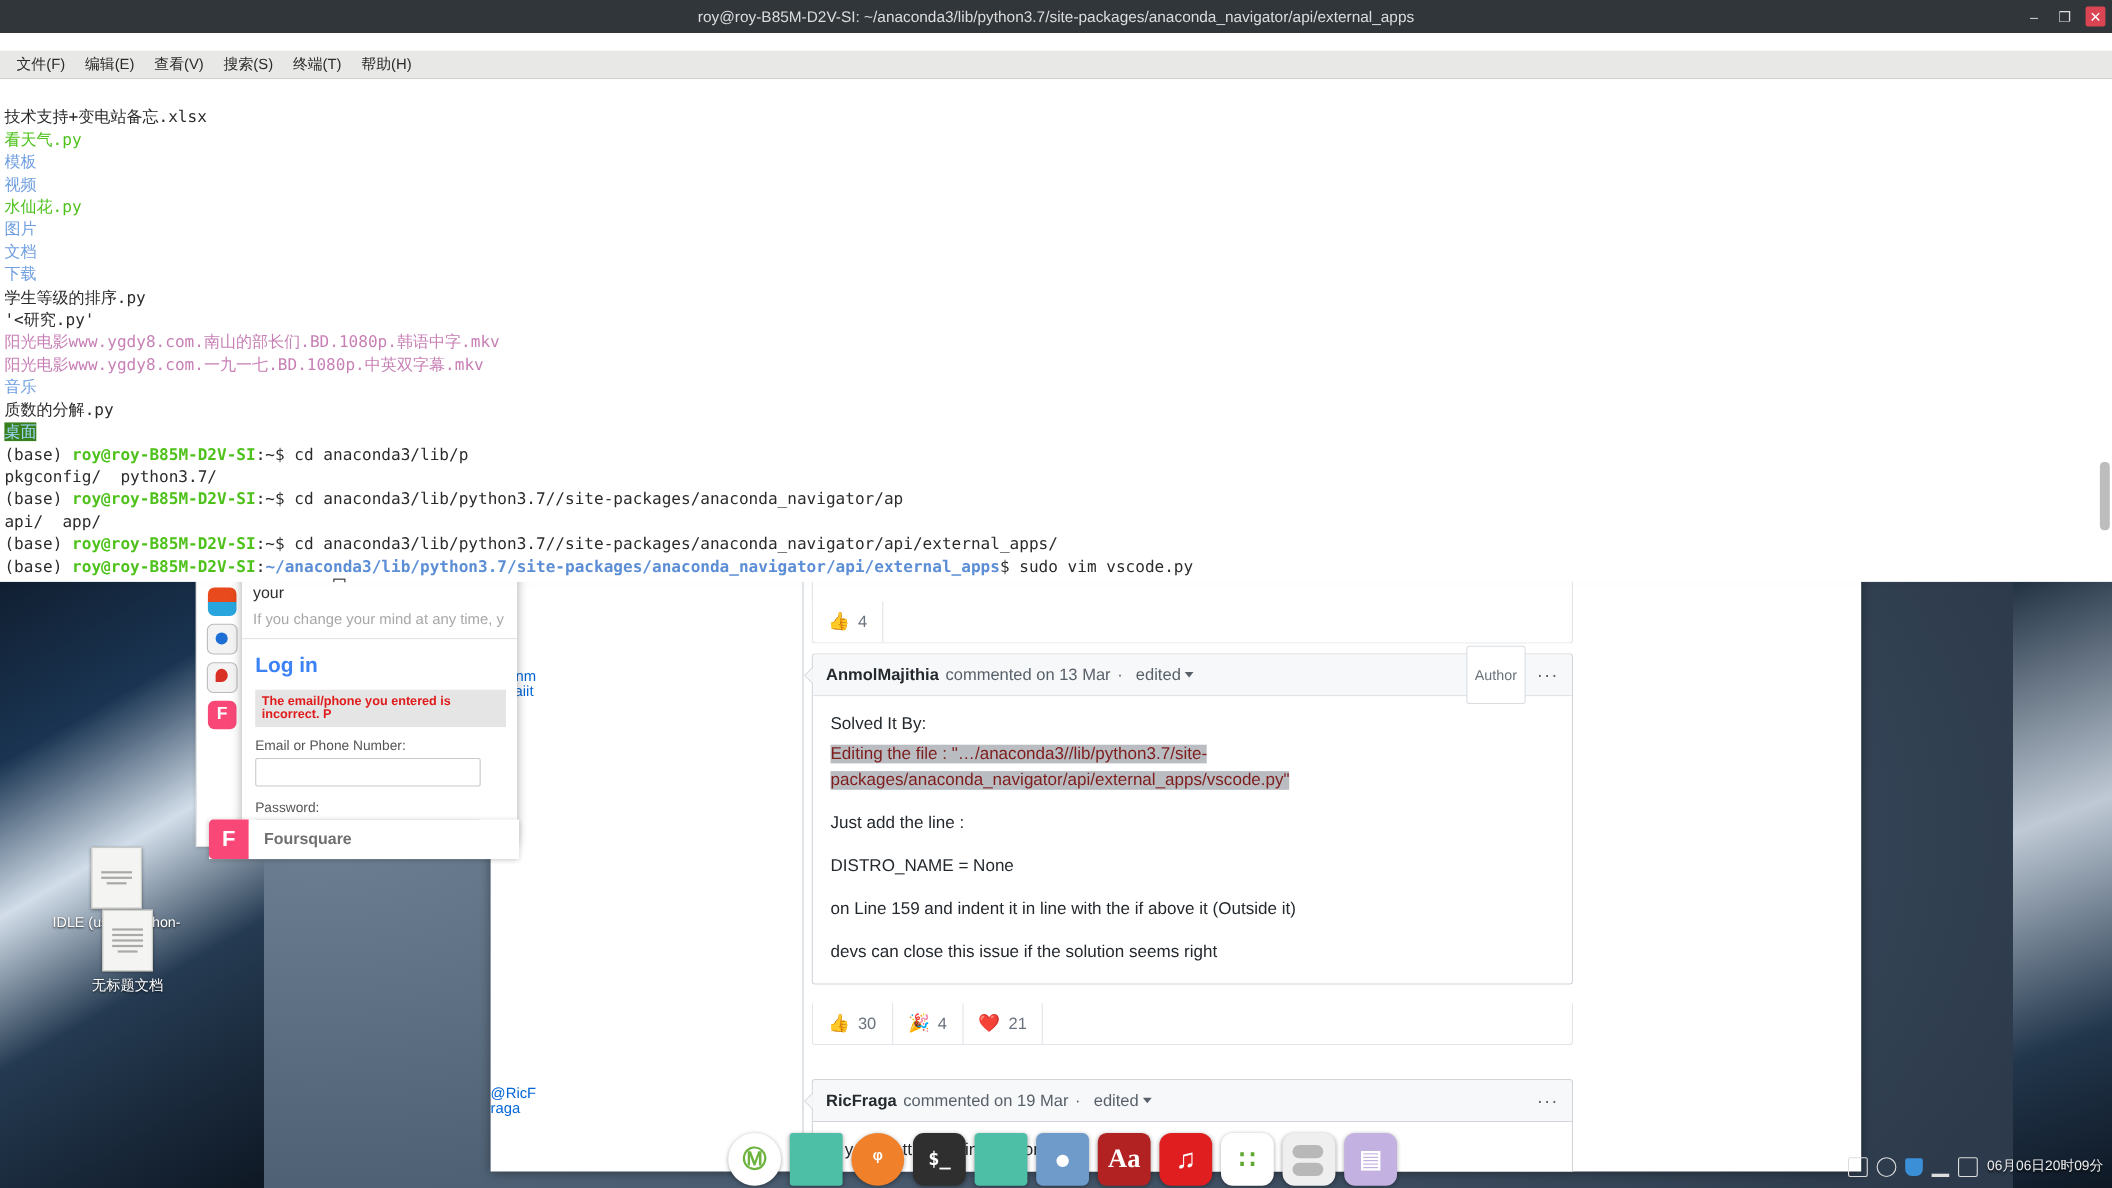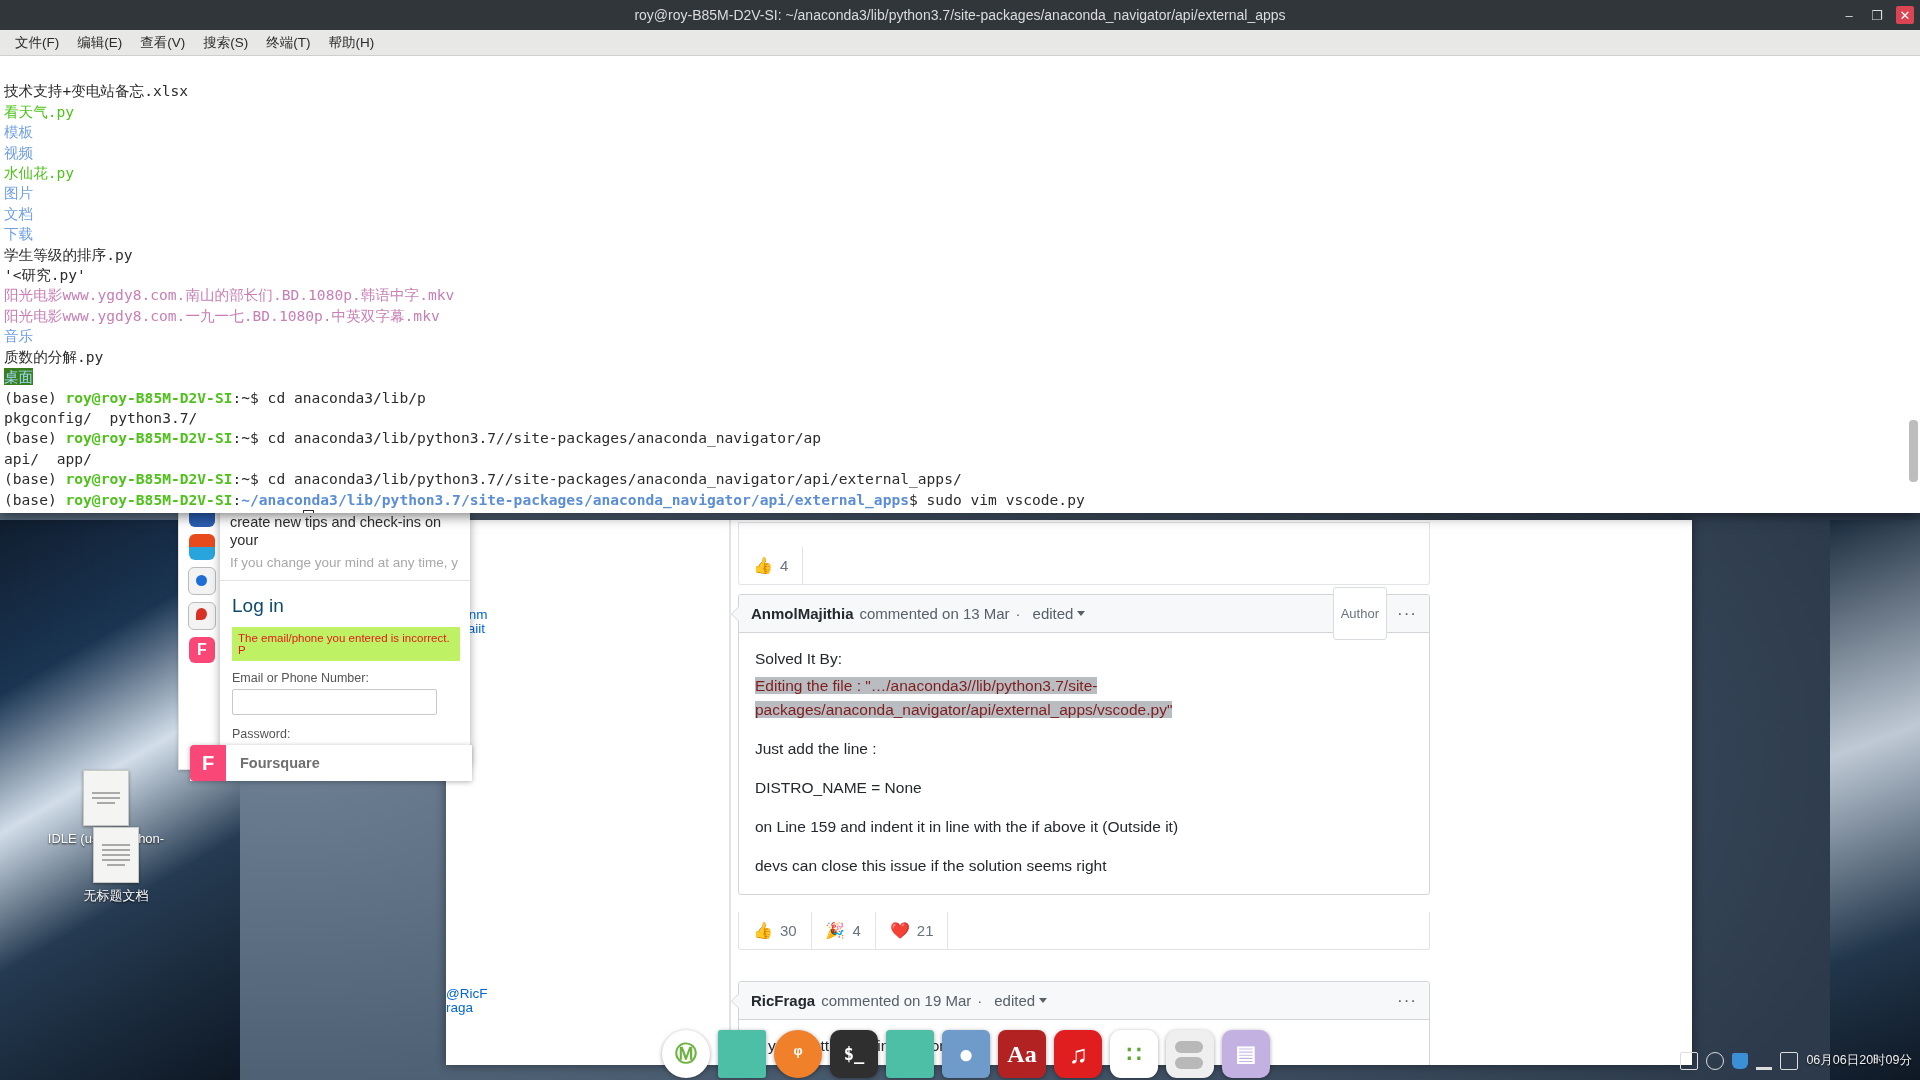--- a/index.html
+++ b/index.html
@@ -95,23 +95,23 @@
   }
 
   
   #popup{
     position:absolute;left:220px;top:505px;width:250px;height:260px;background:#fff;
     box-shadow:0 2px 9px rgba(0,0,0,.35);font-size:13px;color:#2d2d2d;overflow:hidden;
   }
   #popup .top-txt{padding:8px 10px 0 10px;font-size:14.5px;color:#2d2d2d;line-height:18px;}
   #popup .sub-txt{padding:6px 10px 10px 10px;font-size:13.5px;color:#a8a8a8;}
   #popup .divider{height:1px;background:#e3e3e3;margin:0;}
-  #popup h3{margin:14px 0 10px 12px;font-size:19px;color:#0c4a6e;font-weight:normal;}
+  #popup h3{margin:14px 0 10px 12px;font-size:19px;color:#3b82f6;font-weight:bold;}
   #popup .err{
-    margin:0 10px 10px 12px;background:#bef264;color:#e01b1b;font-weight:normal;
+    margin:0 10px 10px 12px;background:#e5e5e5;color:#e01b1b;font-weight:bold;
     font-size:11.5px;padding:5px 6px;
   }
   #popup label{display:block;margin:0 0 4px 12px;font-size:12.5px;color:#555;}
   #popup input{
     display:block;margin:0 10px 12px 12px;width:205px;height:26px;
     border:1px solid #c9c9c9;border-radius:2px;background:#fff;font-size:13px;padding:0 5px;
     box-sizing:border-box;
   }
   #fsq-bar{
     position:absolute;left:190px;top:745px;width:282px;height:36px;background:#fff;
@@ -140,21 +140,21 @@
     height:30px;background:#31363b;color:#dcdcdc;display:flex;align-items:center;
     font-size:14px;position:relative;
   }
   #titlebar .ttl{flex:1;text-align:center;}
   #titlebar .wbtns{position:absolute;right:6px;top:0;height:30px;display:flex;align-items:center;gap:10px;}
   #titlebar .wbtn{width:18px;height:18px;display:flex;align-items:center;justify-content:center;
     font-size:13px;color:#dcdcdc;}
   #titlebar .wbtn.close{background:#da4453;border-radius:2px;color:#fff;}
   #menubar{
     height:25px;background:#e8e8e7;border-bottom:1px solid #cfcfcd;display:flex;align-items:center;
-    padding-left:6px;font-size:13.5px;color:#2b2b2b;
+    padding-left:6px;font-size:13.5px;color:#2b2b2b;margin-top:16px;
   }
   #menubar .mi{padding:2px 9px;}
   #termbody{
     background:#ffffff;color:#2b2b2b;font-family:"DejaVu Sans Mono","Liberation Mono",monospace;
     font-size:14.6px;line-height:20.4px;padding:5px 0 0 4px;height:452px;overflow:hidden;
     position:relative;white-space:pre;
   }
   .t-green{color:#4ec21b;}
   .t-blue{color:#6f9fe0;}
   .t-pink{color:#c77fb5;}

